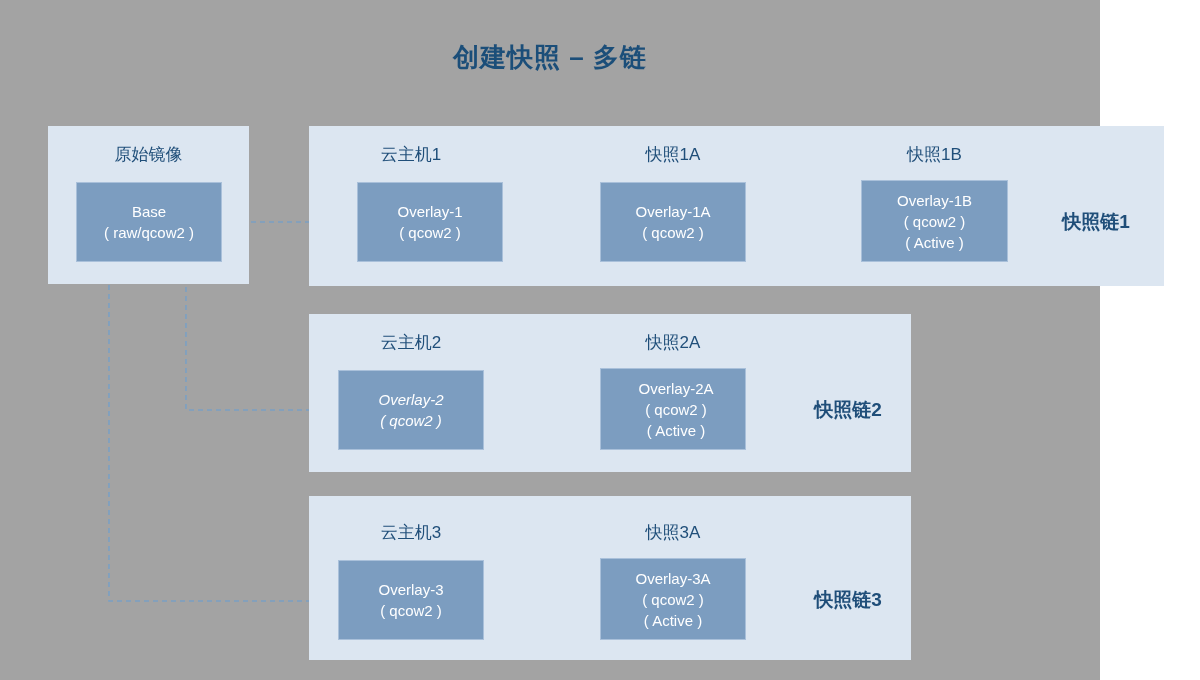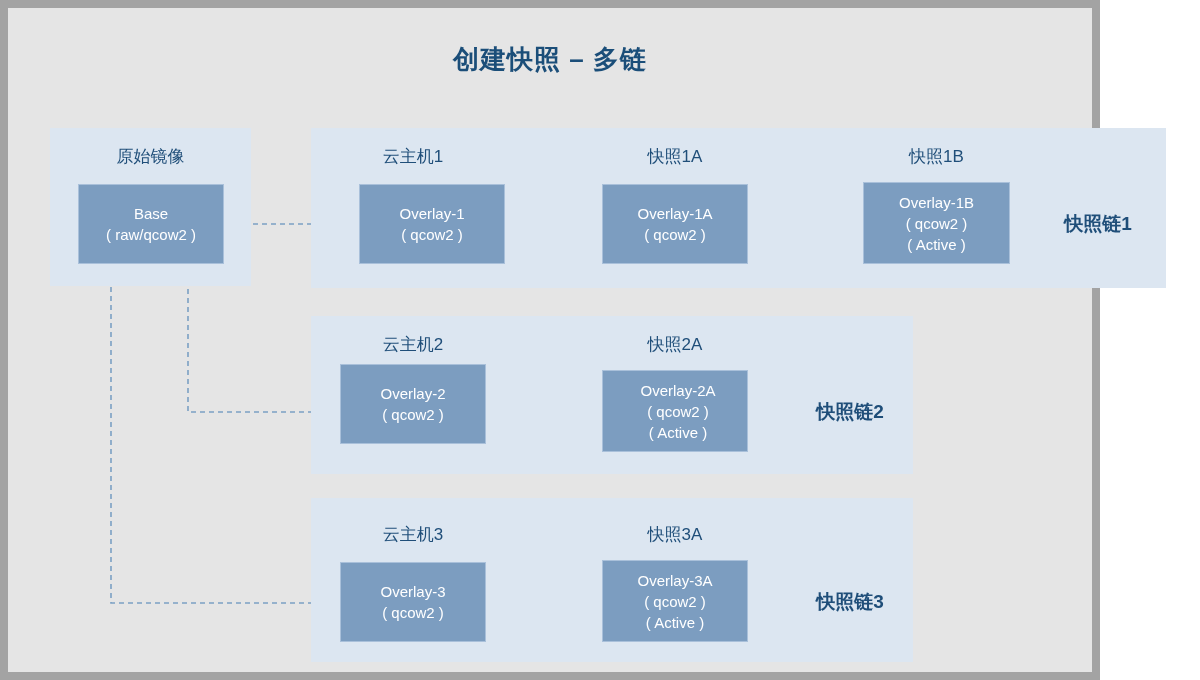--- a/index.html
+++ b/index.html
@@ -1,19 +1,19 @@
 <!DOCTYPE html>
 <html><head>
 <meta charset="utf-8">
 <style>
   html,body{margin:0;padding:0;background:#ffffff;}
   body{width:1200px;height:680px;overflow:hidden;
        font-family:"Liberation Sans","DejaVu Sans",sans-serif;}
   .slide{position:relative;width:1100px;height:680px;box-sizing:border-box;
-         background:#e5e5e5;border:8px solid #a3a3a3;}
+         background:#a3a3a3;border:6px solid #a3a3a3;}
   .title{position:absolute;left:0;top:34px;width:100%;text-align:center;
          font-size:26px;font-weight:bold;color:#1B4E79;letter-spacing:1px;margin:0;}
   .panel{position:absolute;background:#DCE6F1;}
   .node-label{position:absolute;height:26px;line-height:26px;text-align:center;
               font-size:17px;color:#1F4E79;}
   .box{position:absolute;background:#7C9DC0;border:1px solid #A9C0DA;box-sizing:border-box;
        display:flex;flex-direction:column;align-items:center;justify-content:center;
        color:#FFFFFF;font-size:15px;line-height:21px;text-align:center;}
   .box span:empty{display:none;}
   .chain-label{position:absolute;display:flex;align-items:center;justify-content:center;
@@ -74,21 +74,21 @@
     <div class="box" style="left:552px;top:54px;width:147px;height:82px;align-items:center;">
       <span>Overlay-1B</span>
       <span>( qcow2 )</span>
       <span>( Active )</span>
     </div>
     <div class="chain-label" style="left:682px;top:56px;width:210px;height:80px;">快照链1</div>
   </section>
 
   <section class="panel" style="left:303px;top:308px;width:602px;height:158px;">
     <div class="node-label" style="left:29px;top:16px;width:146px;">云主机2</div>
-    <div class="box" style="left:29px;top:48px;width:146px;height:80px;">
+    <div class="box" style="left:29px;top:56px;width:146px;height:80px;font-style:italic;">
       <span>Overlay-2</span>
       <span>( qcow2 )</span>
 
     </div>
     <div class="node-label" style="left:291px;top:16px;width:146px;">快照2A</div>
     <div class="box" style="left:291px;top:54px;width:146px;height:82px;padding-left:6px;">
       <span>Overlay-2A</span>
       <span>( qcow2 )</span>
       <span>( Active )</span>
     </div>

